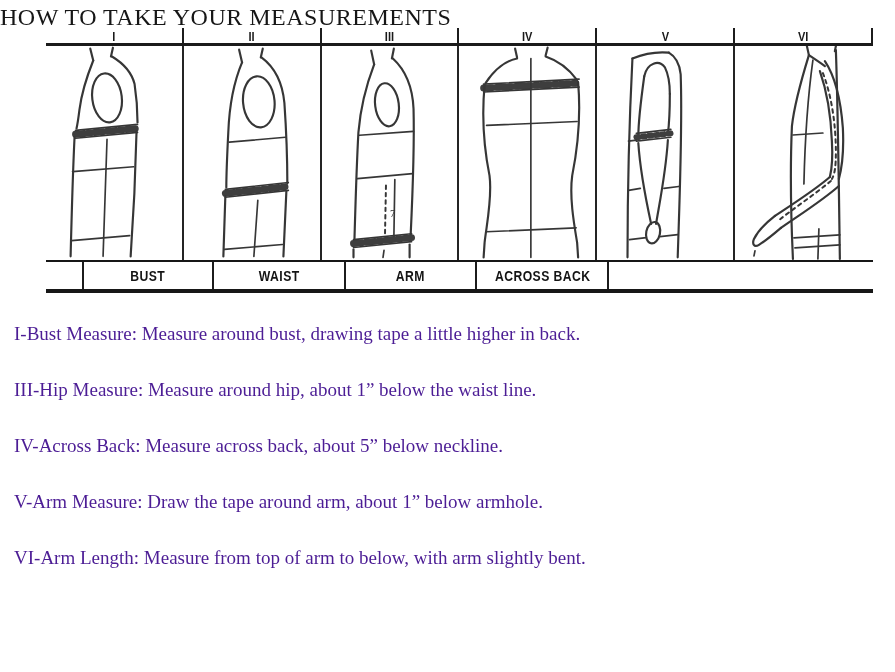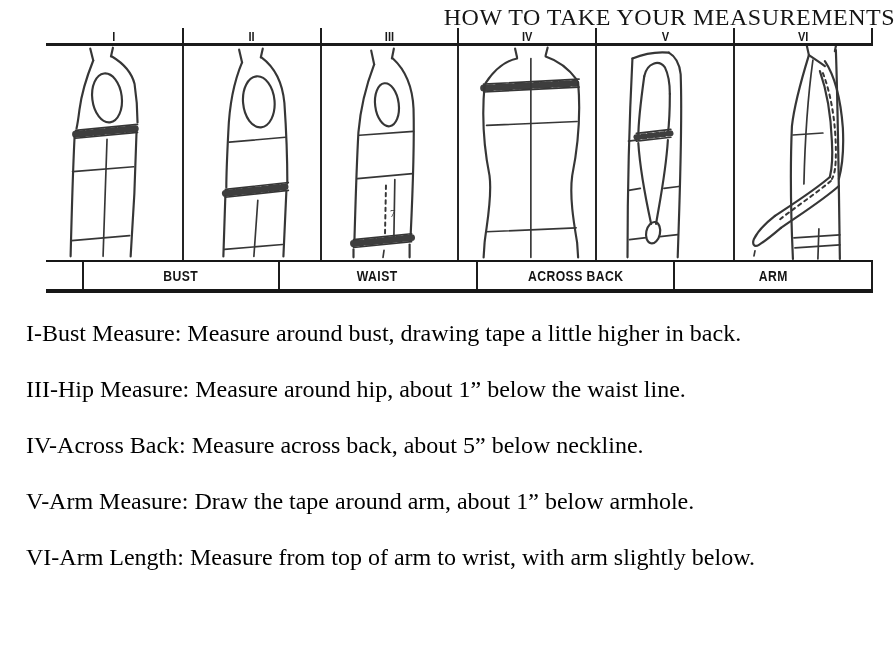--- a/index.html
+++ b/index.html
@@ -3,51 +3,51 @@
 <meta charset="utf-8">
 <style>
   html,body{margin:0;padding:0;}
   body{
     width:895px;height:672px;position:relative;overflow:hidden;
     background:#ffffff;color:#141414;
     font-family:"Liberation Serif", serif;
   }
   .doc-title{
     position:absolute;top:4px;left:0;width:100%;
-    text-align:right;font-size:24px;font-weight:400;
+    text-align:left;font-size:24px;font-weight:400;
     letter-spacing:.5px;color:#161616;
   }
   .panel{position:absolute;left:46px;top:28px;width:827px;}
   .num-row{display:grid;grid-template-columns:repeat(6,1fr);height:15px;}
   .num-cell{
     display:flex;align-items:flex-end;justify-content:center;
     border-right:2.5px solid #1c1c1c;
     font-family:"Liberation Sans", sans-serif;font-weight:bold;font-size:13px;
     color:#1a1a1a;line-height:13px;
   }
   .num-cell span{transform:scaleX(.85);display:inline-block;}
   .top-rule{border-top:3px solid #1b1b1b;height:0;}
   .figs-row{display:grid;grid-template-columns:repeat(6,1fr);height:214px;}
   .fig-cell{border-right:2px solid #242424;overflow:hidden;}
   .fig-cell:last-child{border-right:none;}
   .fig-cell svg{width:100%;height:100%;display:block;opacity:.92;}
   .label-row{
-    display:grid;grid-template-columns:repeat(4,1fr);height:27px;
+    display:grid;grid-template-columns:repeat(6,1fr);height:27px;
     border-top:2.5px solid #171717;border-bottom:4px solid #171717;padding-left:36px;
   }
   .label-cell{
     display:flex;align-items:center;justify-content:center;
     border-right:2px solid #1c1c1c;
     font-family:"Liberation Sans", sans-serif;font-weight:bold;font-size:14.5px;
     color:#141414;
   }
   .label-cell:first-child{border-left:2px solid #1c1c1c;}
   .label-cell span{transform:scaleX(.84);white-space:nowrap;letter-spacing:.5px;display:inline-block;}
   .instructions{position:absolute;left:10px;top:320px;width:878px;}
-  .instructions p{margin:0 0 29px 16px;font-size:24px;line-height:27px;color:#000000;}
+  .instructions p{margin:0 0 29px 4px;font-size:19px;line-height:27px;color:#4c1d95;}
   
   .sk{fill:none;stroke:#262626;stroke-width:2.2;stroke-linecap:round;stroke-linejoin:round;}
   .thin{stroke-width:1.7;}
   .tape{fill:none;stroke:#2e2e2e;stroke-width:7;stroke-dasharray:2.5 4;}
   .tape-sm{stroke-width:6;}
   .dashln{fill:none;stroke:#262626;stroke-width:2;stroke-dasharray:3.5 4;stroke-linecap:round;}
   .anno{font-family:"Liberation Serif", serif;font-size:11px;fill:#181818;stroke:none;}
 </style>
 </head>
 <body>
@@ -215,28 +215,28 @@
   </div>
 
   <div class="label-row">
     <div class="label-cell">
         <span>BUST</span>
       </div>
     <div class="label-cell">
         <span>WAIST</span>
       </div>
     <div class="label-cell">
+        <span>ARM</span>
+      </div>
+    <div class="label-cell">
         <span>ACROSS BACK</span>
-      </div>
-    <div class="label-cell">
-        <span>ARM</span>
       </div>
   </div>
 
 </div>
 
 <div class="instructions">
   <p>I-Bust Measure: Measure around bust, drawing tape a little higher in back.</p>
   <p>III-Hip Measure: Measure around hip, about 1” below the waist line.</p>
   <p>IV-Across Back: Measure across back, about 5” below neckline.</p>
   <p>V-Arm Measure: Draw the tape around arm, about 1” below armhole.</p>
-  <p>VI-Arm Length: Measure from top of arm to wrist, with arm slightly below.</p>
+  <p>VI-Arm Length: Measure from top of arm to below, with arm slightly bent.</p>
 </div>
 
 </body></html>

